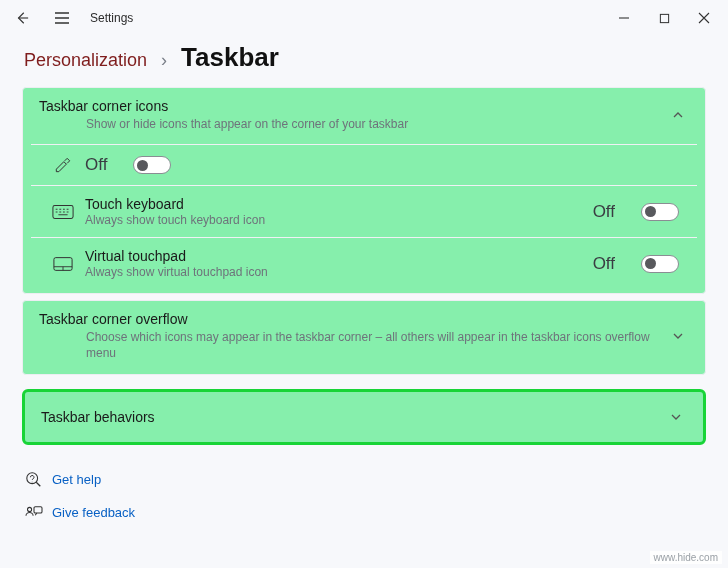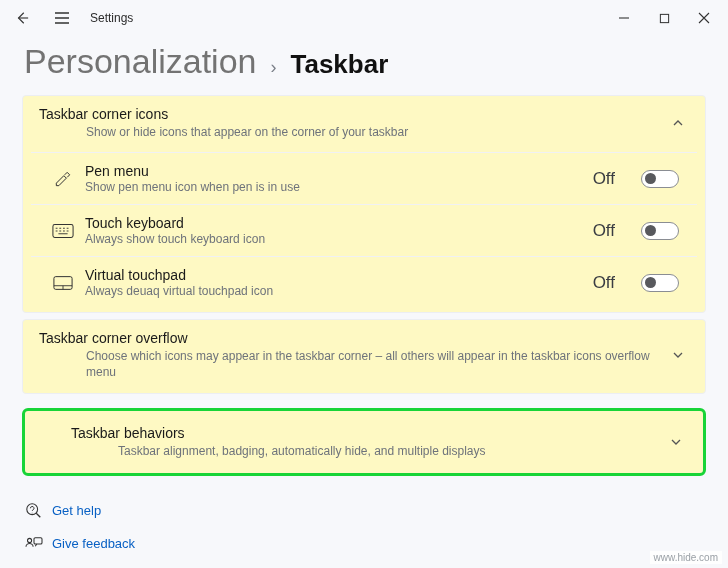--- a/index.html
+++ b/index.html
@@ -24,26 +24,26 @@
     display: flex; align-items: center; justify-content: center;
     color: #333;
   }
   .tb-title { font-size: 12px; color: #2b2b2b; margin-left: 6px; }
   .win-controls { margin-left: auto; display: flex; }
   .win-controls .tb-btn { width: 40px; }
   .breadcrumb {
     padding: 6px 24px 14px 24px;
     display: flex; align-items: baseline; gap: 14px;
   }
-  .bc-parent { font-size: 34px; color: #737373; font-weight: 400; }
+  .bc-parent { font-size: 18px; color: #7f1d1d; font-weight: 400; }
   .bc-sep { font-size: 18px; color: #7a7f88; }
   .bc-current { font-size: 26px; font-weight: 600; color: #111; }
   .content { padding: 0 22px; }
   .card {
-    background: #fef9c3;
+    background: #86efac;
     border: 1px solid #eceef2;
     border-radius: 4px;
     margin-bottom: 6px;
   }
   .card-header {
     display: flex; align-items: center;
     padding: 10px 16px 12px 16px;
   }
   .card-header .txt { flex: 1; }
   .card-title { font-size: 14px; color: #1a1a1a; }
@@ -69,21 +69,20 @@
     position: relative;
   }
   .toggle .knob {
     position: absolute; left: 3px; top: 2.5px;
     width: 11px; height: 11px; border-radius: 50%;
     background: #58595d;
   }
   .highlighted {
     border: 3px solid #18d437;
     border-radius: 6px;
-    padding-left: 30px;
   }
   .footer-links { padding: 12px 24px 0 24px; }
   .flink { display: flex; align-items: center; gap: 8px; padding: 8px 0; }
   .flink .icon { width: 20px; display:flex; align-items:center; justify-content:center; color:#333;}
   .flink .label { font-size: 13px; color: #0860c4; }
   .watermark {
     position: absolute; right: 6px; bottom: 4px;
     font-size: 10px; color: #9aa0a6; background: rgba(255,255,255,0.8);
     padding: 1px 4px;
   }
@@ -146,24 +145,20 @@
           </svg>
       </div>
     </div>
 
     <div class="item-row">
       <div class="item-icon">
         <svg width="20" height="20" viewBox="0 0 24 24">
             <path d="M4 17l9-9 3 3-9 9H4v-3zM14 7l3-3 3 3-3 3" fill="none" stroke="#333" stroke-width="1.2"></path>
           </svg>
       </div>
-      <div class="item-txt">
-        <div class="item-title">Pen menu</div>
-        <div class="item-sub">Show pen menu icon when pen is in use</div>
-      </div>
       <div class="state-label">Off</div>
       <div class="toggle">
           <div class="knob"></div>
         </div>
     </div>
 
     <div class="item-row">
       <div class="item-icon">
         <svg width="22" height="16" viewBox="0 0 24 16">
             <rect x="1" y="1" width="22" height="14" rx="2" fill="none" stroke="#333" stroke-width="1.1"></rect>
@@ -182,21 +177,21 @@
 
     <div class="item-row" style="padding-bottom:14px;">
       <div class="item-icon">
         <svg width="20" height="16" viewBox="0 0 22 16">
             <rect x="1" y="1" width="20" height="14" rx="2" fill="none" stroke="#333" stroke-width="1.1"></rect>
             <path d="M1 11h20M11 11v4" stroke="#333" stroke-width="1"></path>
           </svg>
       </div>
       <div class="item-txt">
         <div class="item-title">Virtual touchpad</div>
-        <div class="item-sub">Always deuaq virtual touchpad icon</div>
+        <div class="item-sub">Always show virtual touchpad icon</div>
       </div>
       <div class="state-label">Off</div>
       <div class="toggle">
           <div class="knob"></div>
         </div>
     </div>
   </div>
 
   <div class="card">
     <div class="card-header">
@@ -209,21 +204,20 @@
             <path d="M2 4l4 4 4-4" fill="none" stroke="#555" stroke-width="1.3"></path>
           </svg>
       </div>
     </div>
   </div>
 
   <div class="card highlighted" style="margin-top:14px;">
     <div class="card-header" style="padding:14px 16px;">
       <div class="txt">
         <div class="card-title">Taskbar behaviors</div>
-        <div class="card-sub">Taskbar alignment, badging, automatically hide, and multiple displays</div>
       </div>
       <div class="chev">
         <svg width="12" height="12" viewBox="0 0 12 12">
             <path d="M2 4l4 4 4-4" fill="none" stroke="#555" stroke-width="1.3"></path>
           </svg>
       </div>
     </div>
   </div>
 
 </div>

